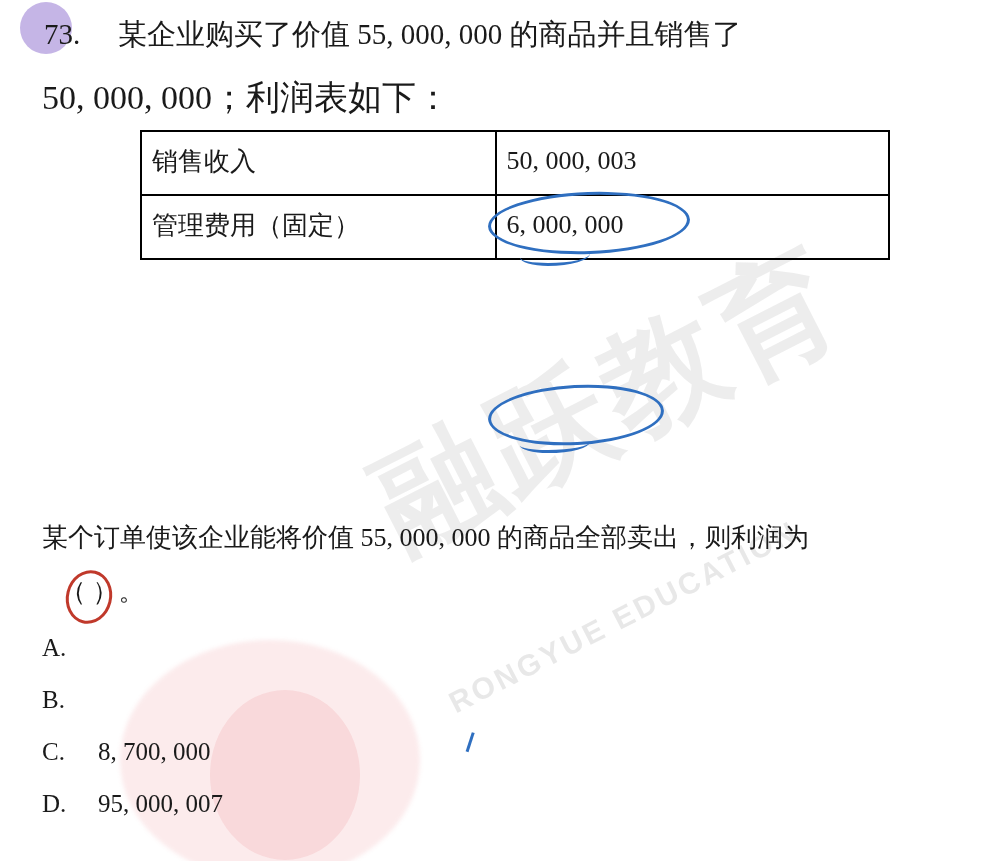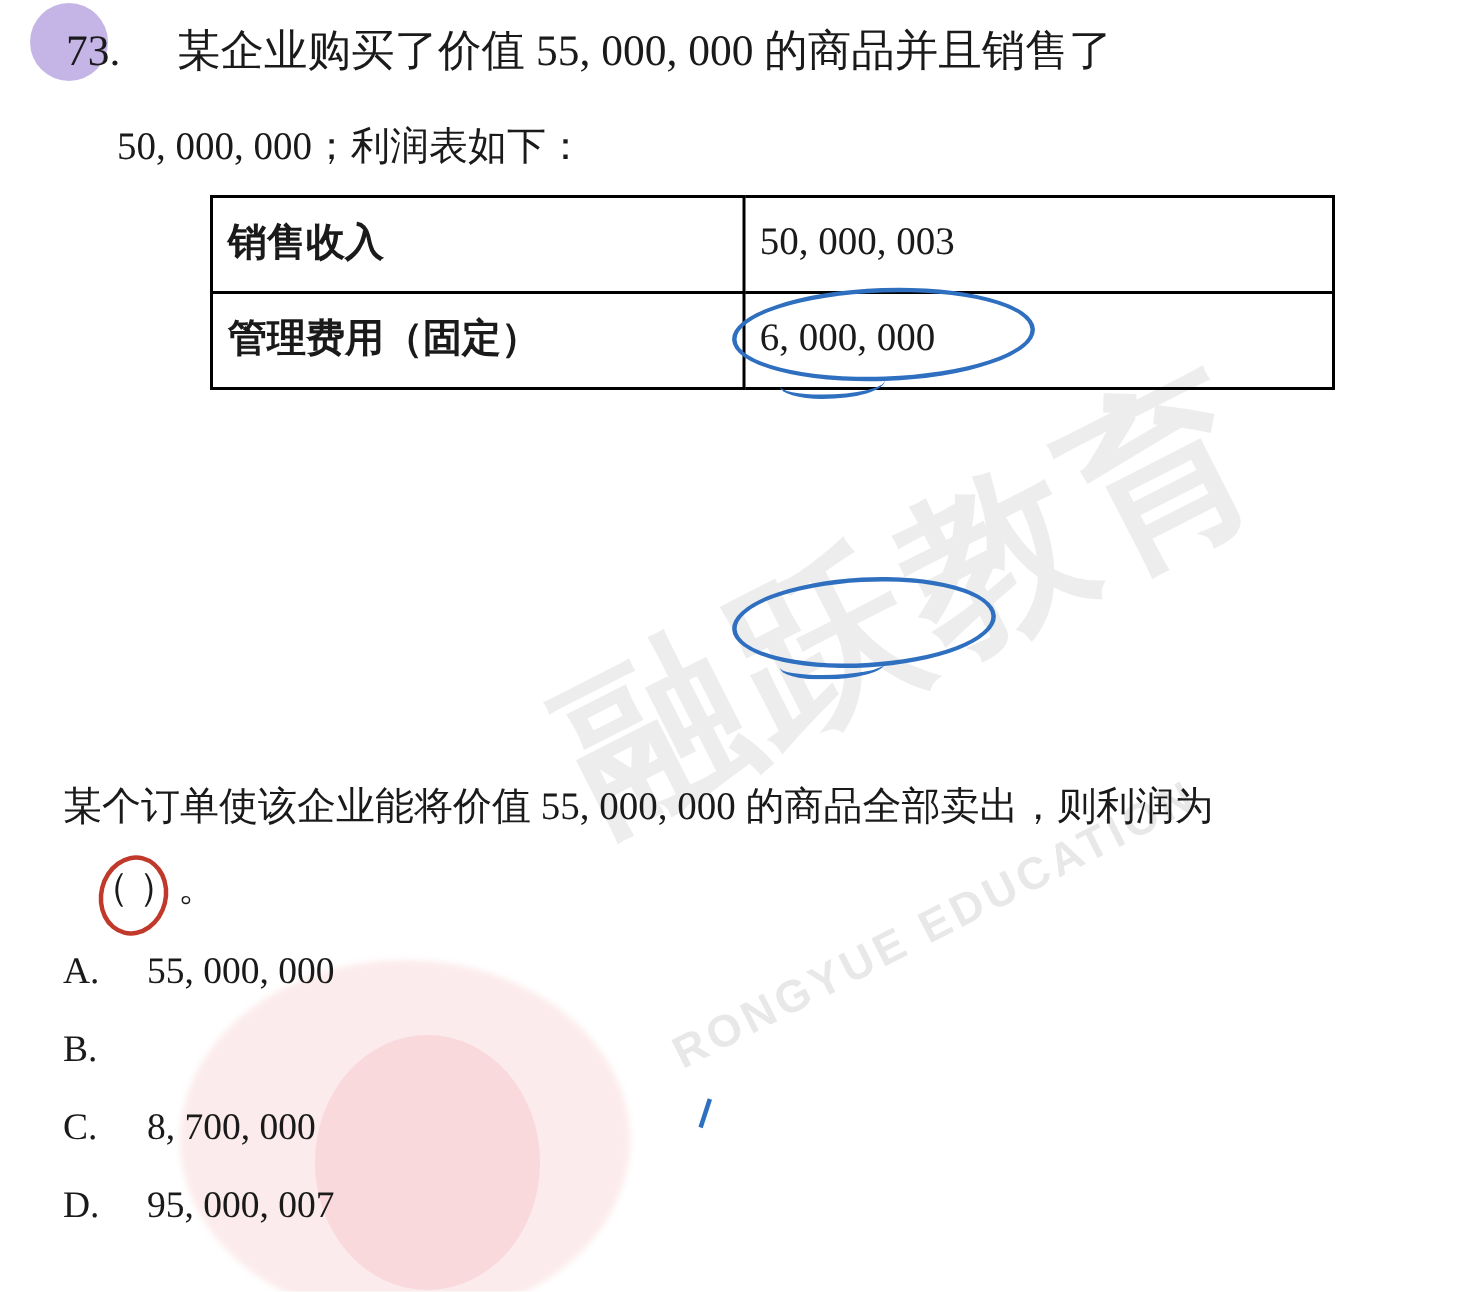--- a/index.html
+++ b/index.html
@@ -91,42 +91,41 @@
   }
   .q-num {
     display: inline-block;
     width: 74px;
     font-family: "Liberation Serif", serif;
   }
   .q-line2 {
     position: absolute;
     left: 42px;
     top: 78px;
-    font-size: 26px;
-    line-height: 40px;
-    white-space: nowrap;
-    margin-left: 36px;
+    font-size: 34px;
+    line-height: 40px;
+    white-space: nowrap;
   }
 
   
   table.profit {
     position: absolute;
     left: 140px;
     top: 130px;
     width: 750px;
     border-collapse: collapse;
     font-size: 26px;
   }
   table.profit td {
     border: 2px solid #000;
     height: 54px;
     padding: 2px 10px 6px 10px;
     vertical-align: middle;
   }
-  td.label { width: 352px; font-weight: bold; }
+  td.label { width: 352px; }
   td.value { width: 394px; }
 
   
   .ink {
     position: absolute;
     z-index: 5;
     pointer-events: none;
   }
   .ink-ellipse {
     border: 3px solid #2f6fc0;
@@ -247,21 +246,20 @@
       </tr>
     </tbody>
   </table>
 
   <div class="para">某个订单使该企业能将价值 55, 000, 000 的商品全部卖出，则利润为</div>
   <div class="blank-line">（    ）。</div>
 
   <div class="options">
     <div class="option">
       <span class="opt-letter">A.</span>
-      <span class="opt-text">55, 000, 000</span>
     </div>
     <div class="option">
       <span class="opt-letter">B.</span>
     </div>
     <div class="option">
       <span class="opt-letter">C.</span>
       <span class="opt-text">8, 700, 000</span>
     </div>
     <div class="option">
       <span class="opt-letter">D.</span>

